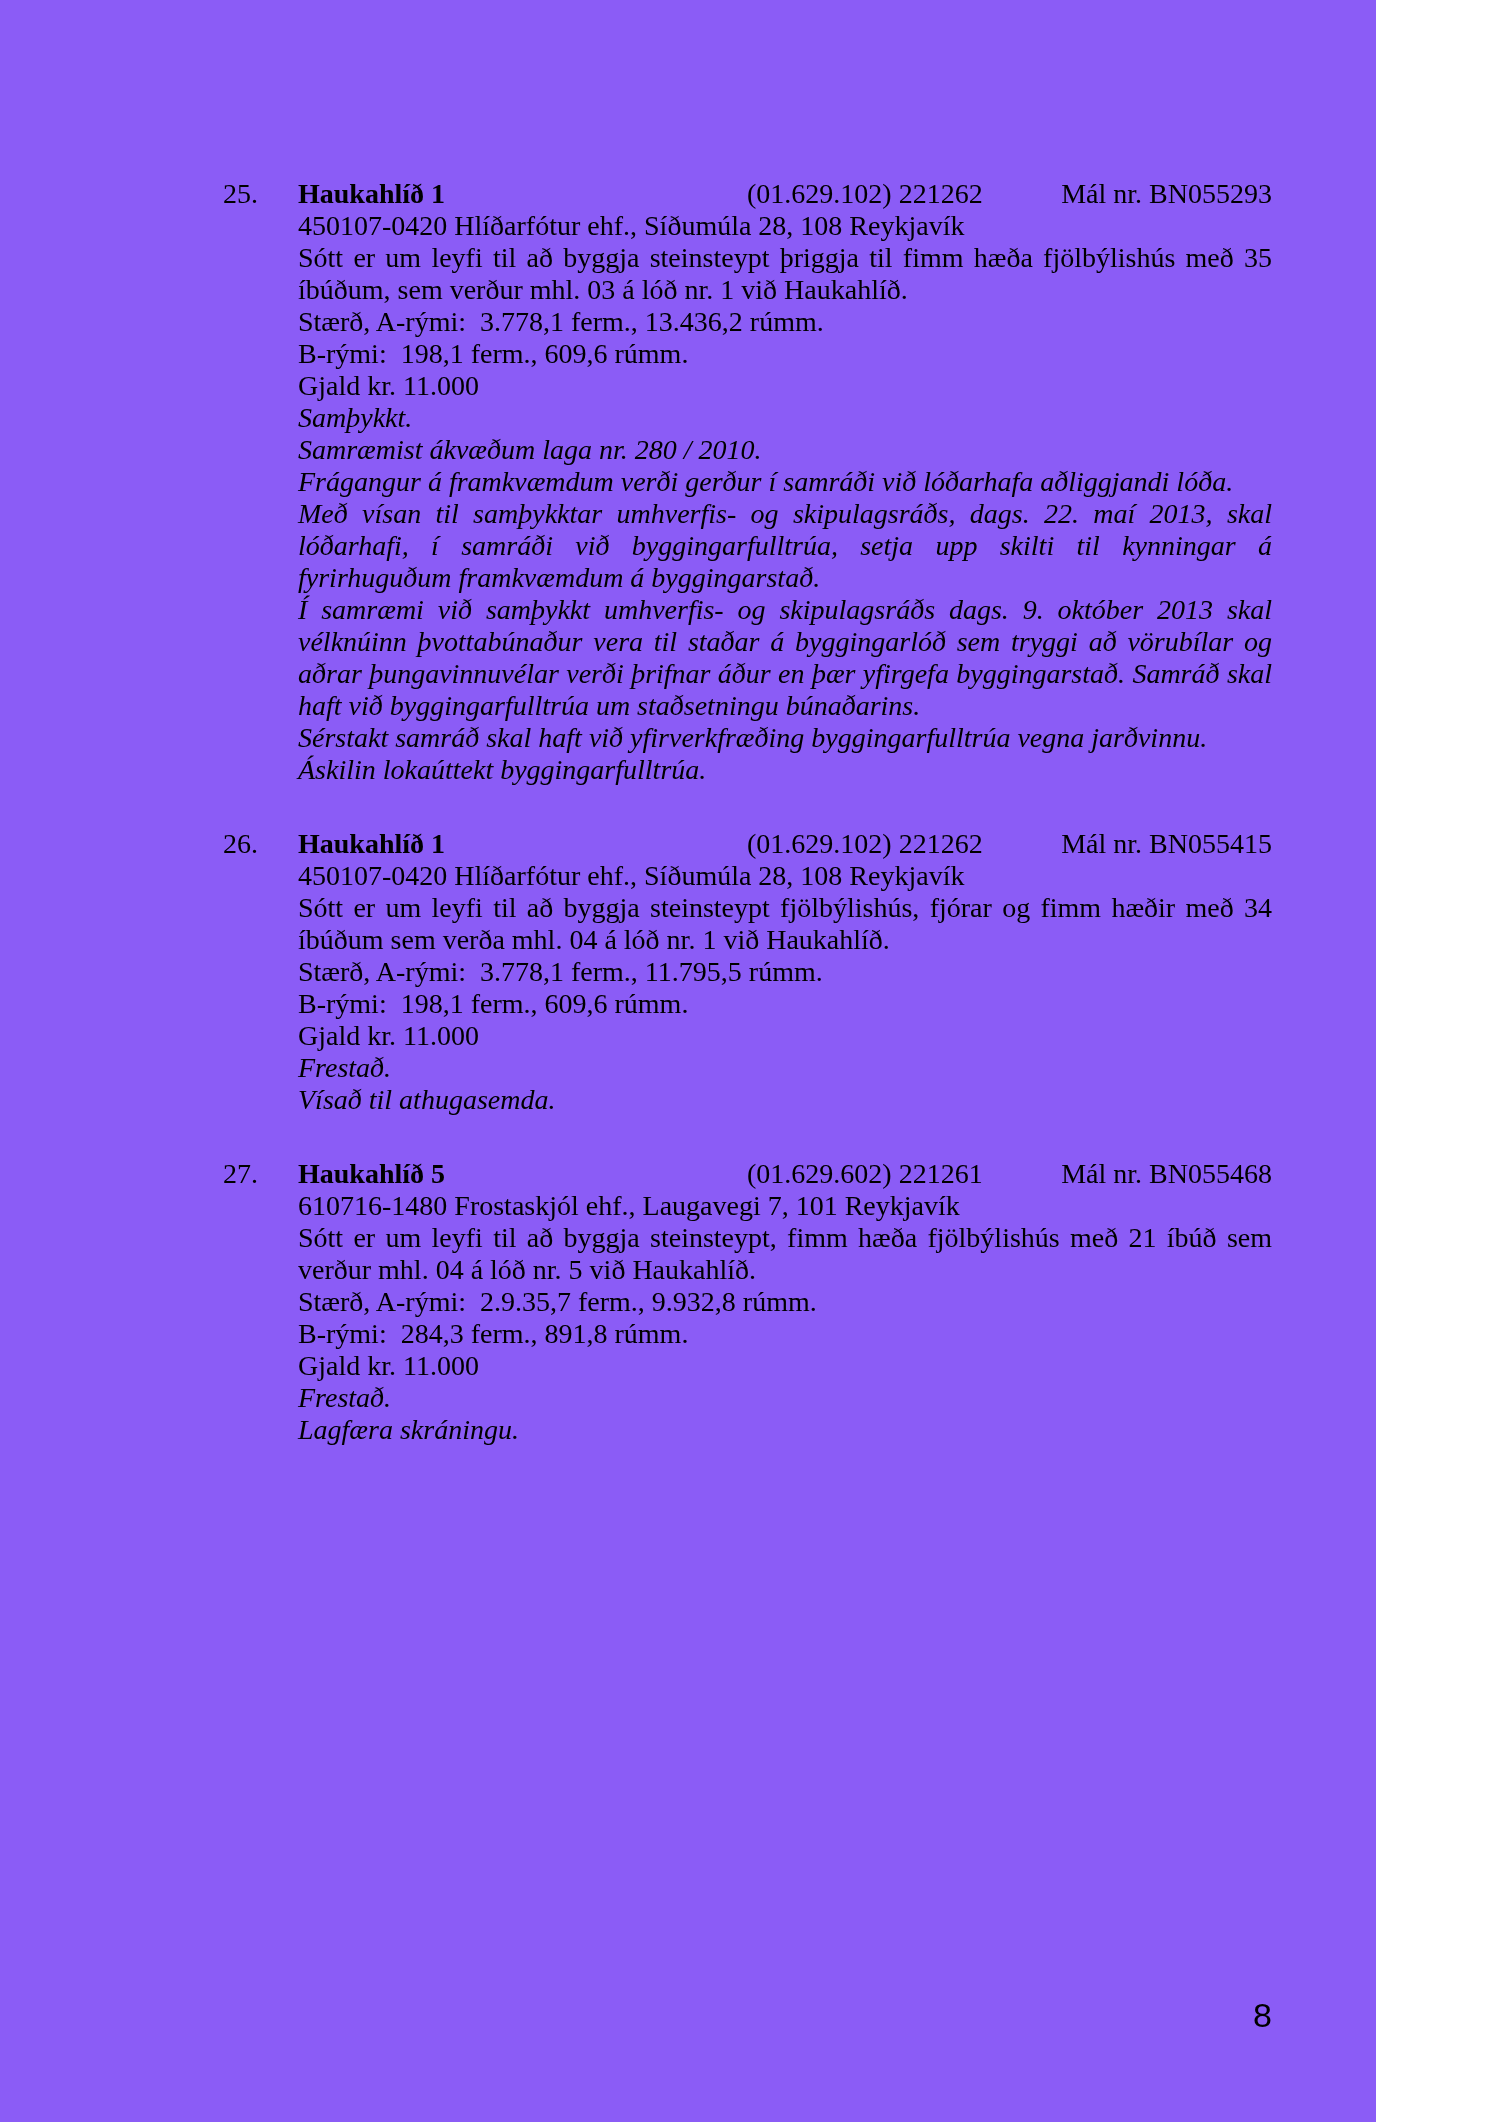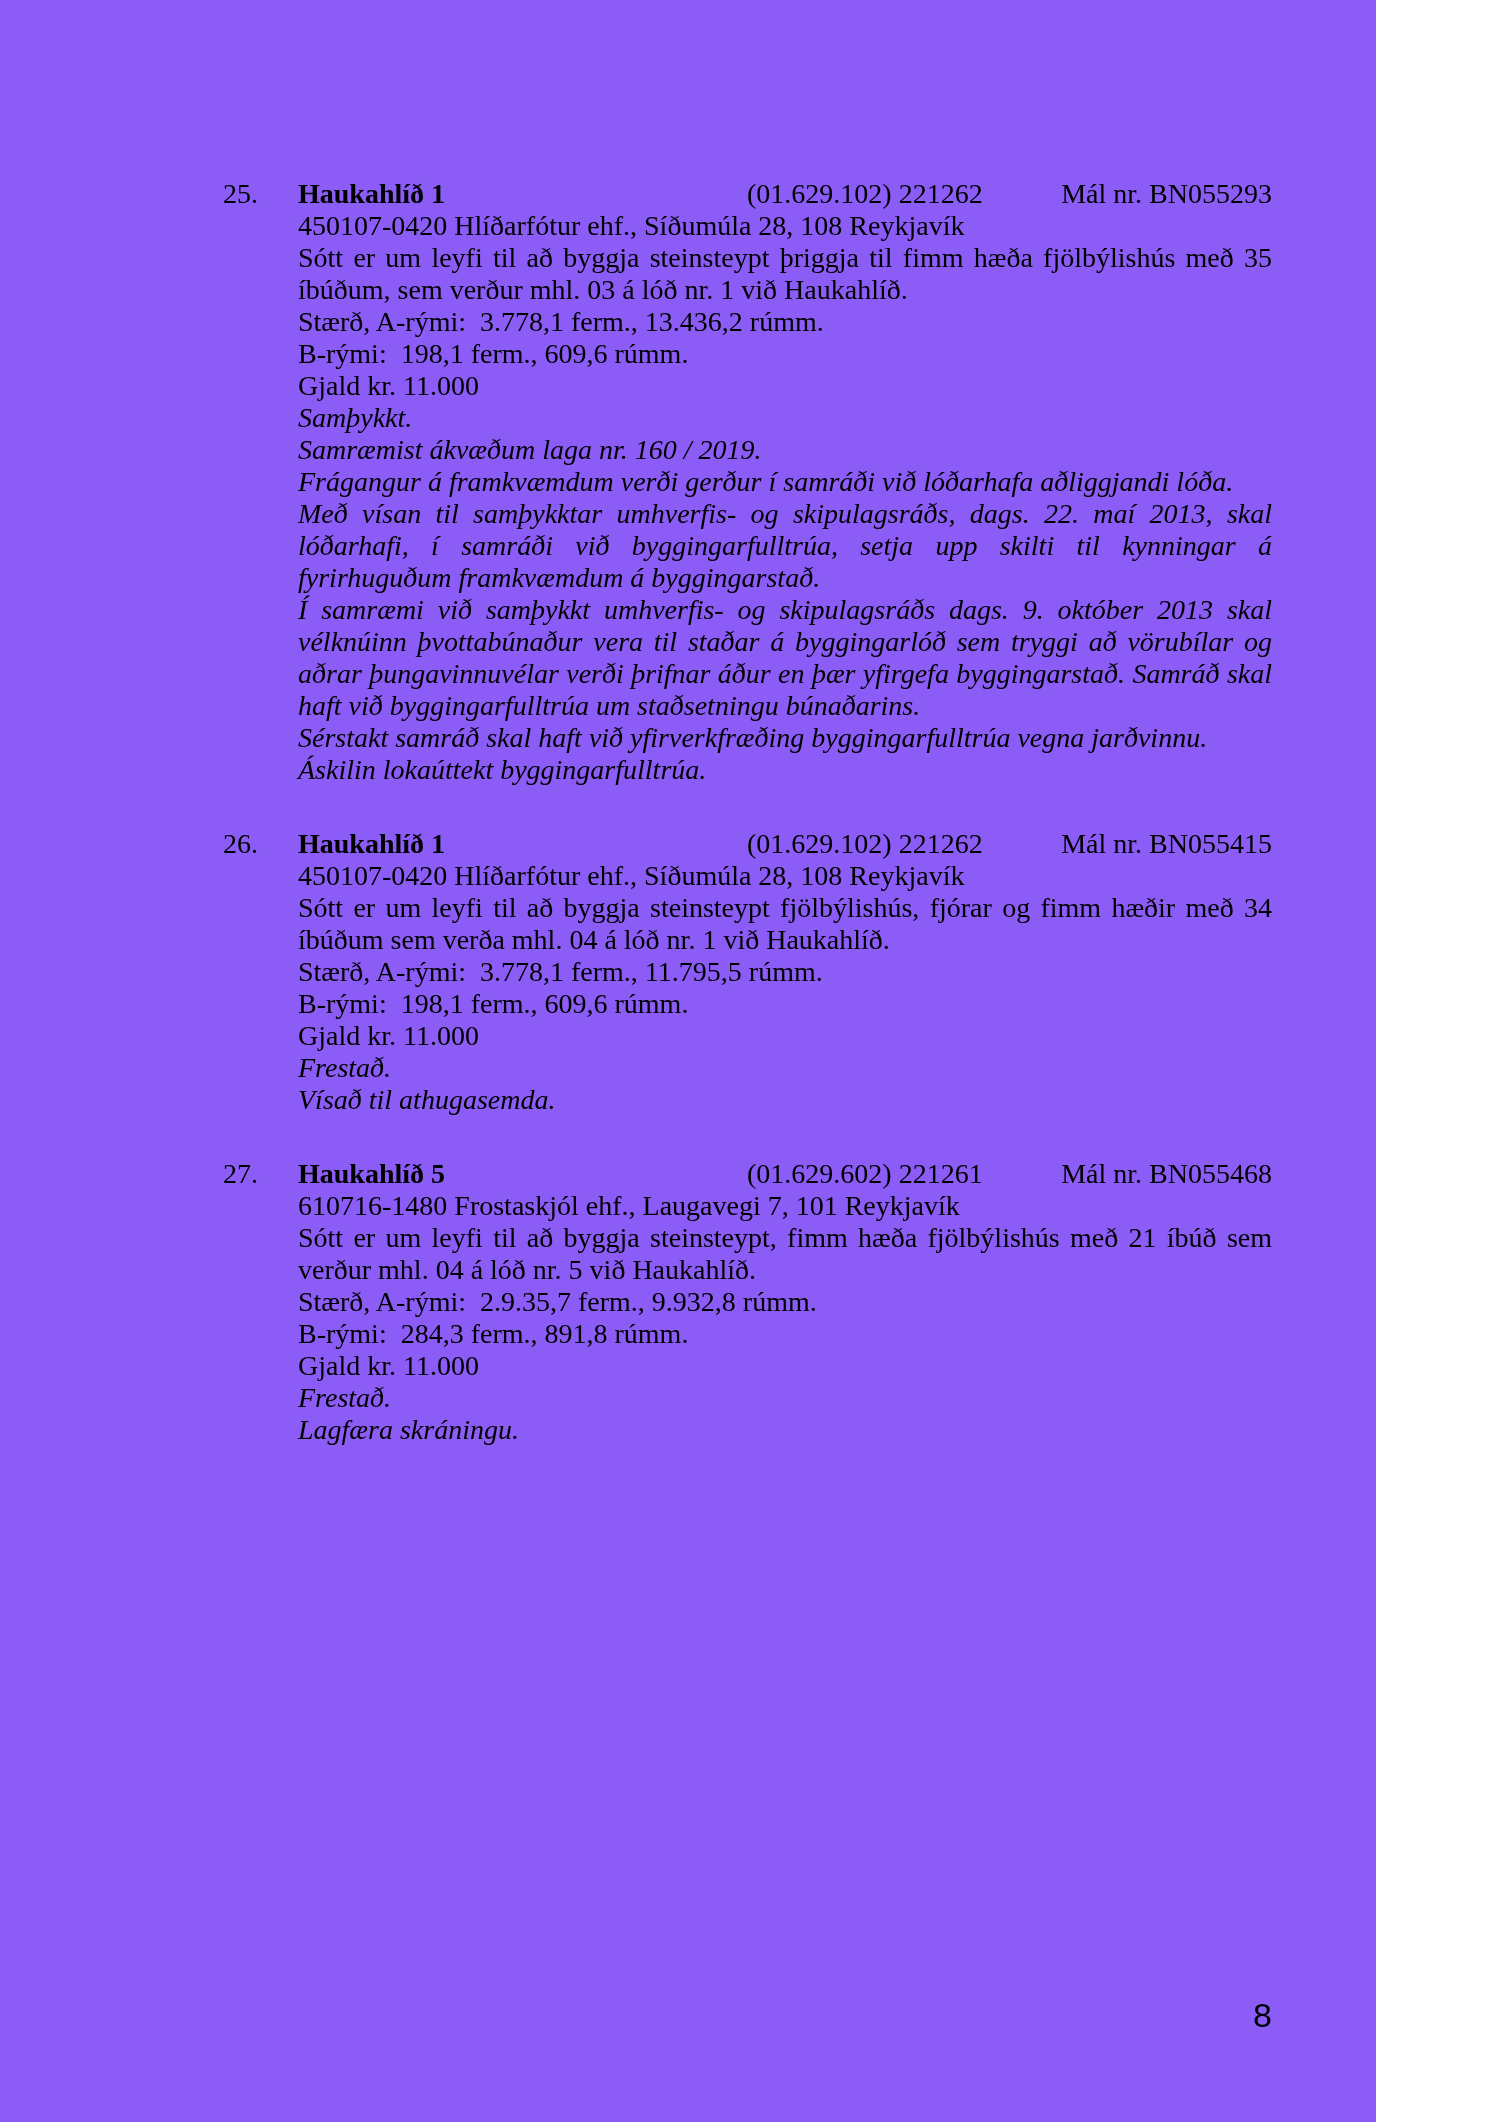--- a/index.html
+++ b/index.html
@@ -61,21 +61,21 @@
         <span class="ref">(01.629.102) 221262</span>
         <span class="case">Mál nr. BN055293</span>
       </div>
       <div class="item-body">
         <p>450107-0420 Hlíðarfótur ehf., Síðumúla 28, 108 Reykjavík</p>
         <p class="just">Sótt er um leyfi til að byggja steinsteypt þriggja til fimm hæða fjölbýlishús með 35 íbúðum, sem verður mhl. 03 á lóð nr. 1 við Haukahlíð.</p>
         <p class="pre">Stærð, A-rými:  3.778,1 ferm., 13.436,2 rúmm.</p>
         <p class="pre">B-rými:  198,1 ferm., 609,6 rúmm.</p>
         <p>Gjald kr. 11.000</p>
         <p class="note">Samþykkt.</p>
-        <p class="note just">Samræmist ákvæðum laga nr. 160 / 2019.</p>
+        <p class="note just">Samræmist ákvæðum laga nr. 280 / 2010.</p>
         <p class="note just">Frágangur á framkvæmdum verði gerður í samráði við lóðarhafa aðliggjandi lóða.</p>
         <p class="note just">Með vísan til samþykktar umhverfis- og skipulagsráðs, dags. 22. maí 2013, skal lóðarhafi, í samráði við byggingarfulltrúa, setja upp skilti til kynningar á fyrirhuguðum framkvæmdum á byggingarstað.</p>
         <p class="note just">Í samræmi við samþykkt umhverfis- og skipulagsráðs dags. 9. október 2013 skal vélknúinn þvottabúnaður vera til staðar á byggingarlóð sem tryggi að vörubílar og aðrar þungavinnuvélar verði þrifnar áður en þær yfirgefa byggingarstað. Samráð skal haft við byggingarfulltrúa um staðsetningu búnaðarins.</p>
         <p class="note just">Sérstakt samráð skal haft við yfirverkfræðing byggingarfulltrúa vegna jarðvinnu.</p>
         <p class="note just">Áskilin lokaúttekt byggingarfulltrúa.</p>
       </div>
     </section>
 
     <section class="item">
       <div class="item-header">

